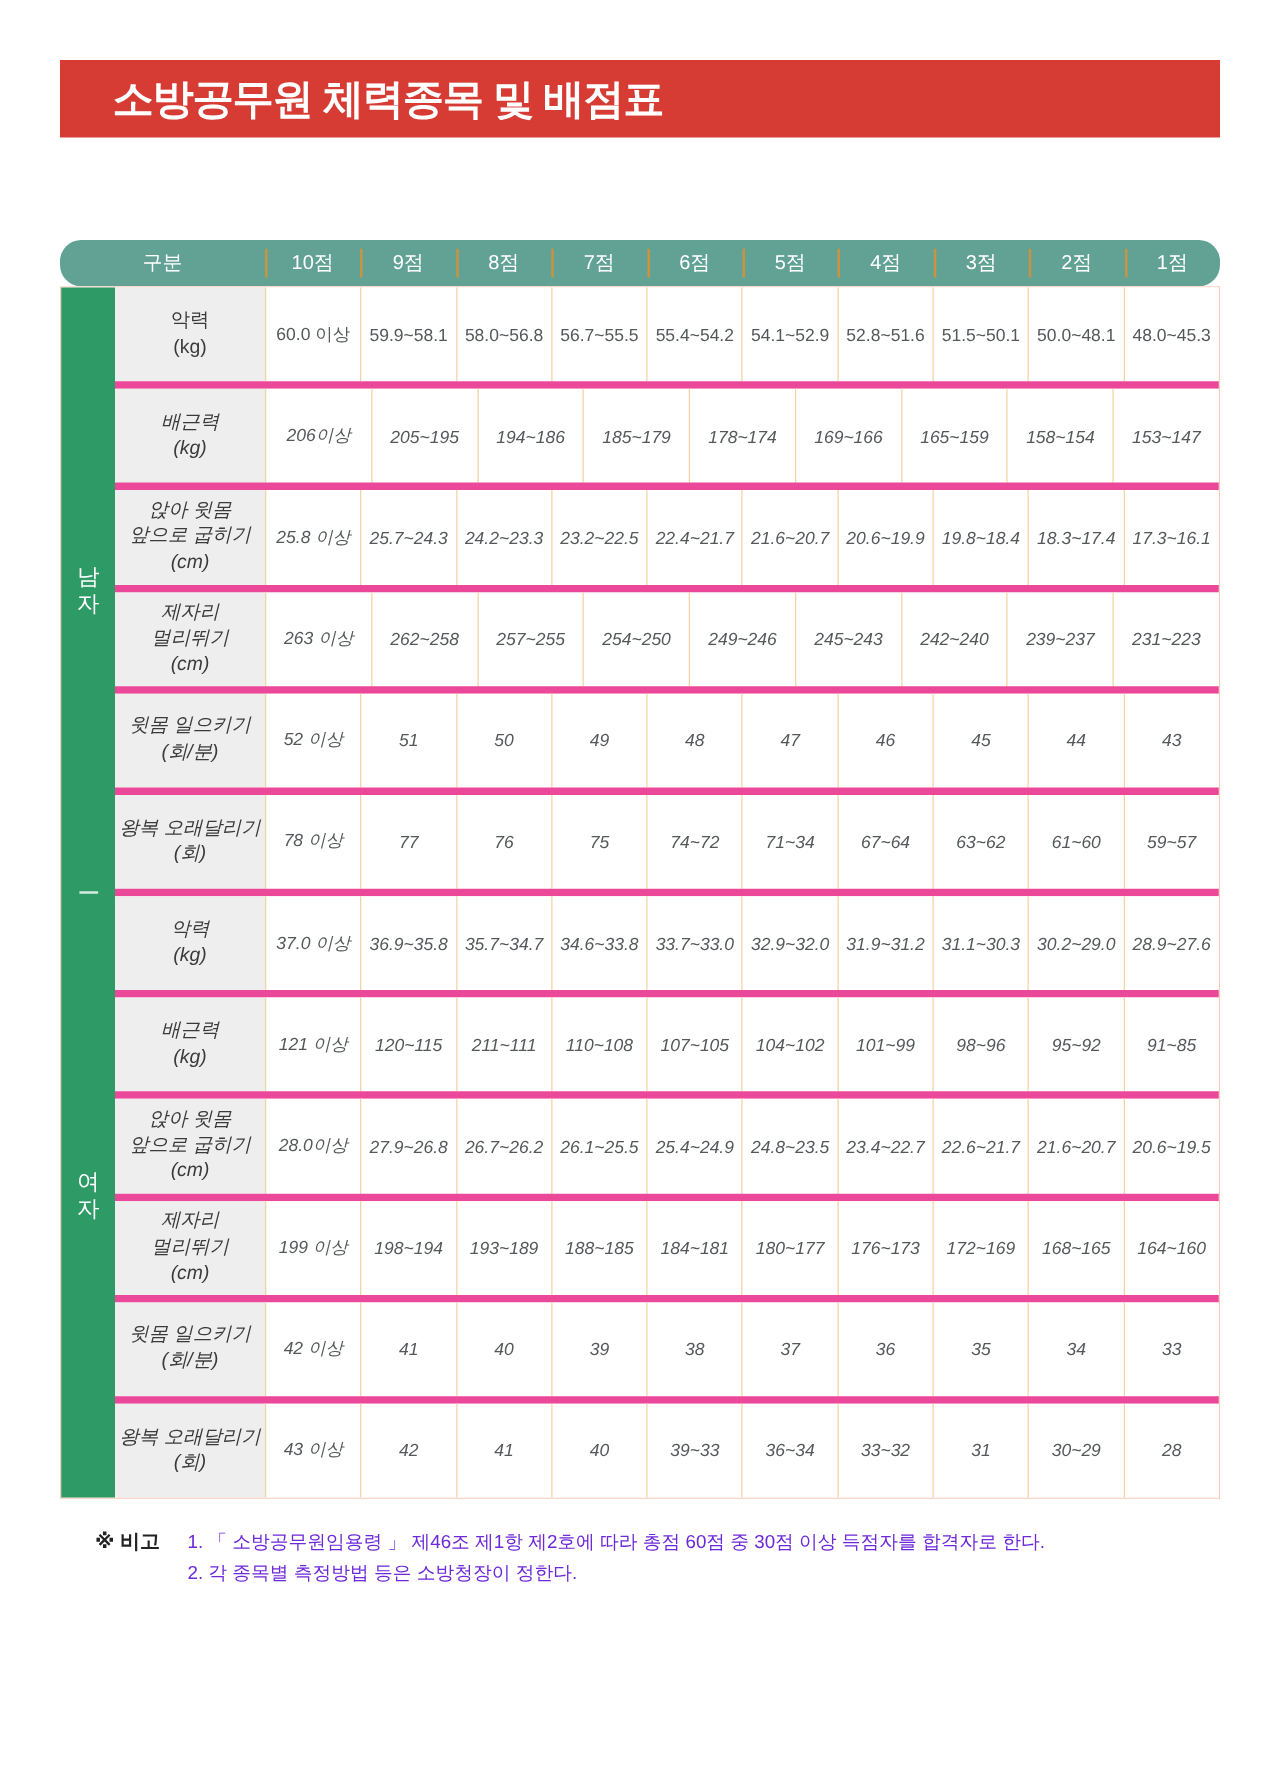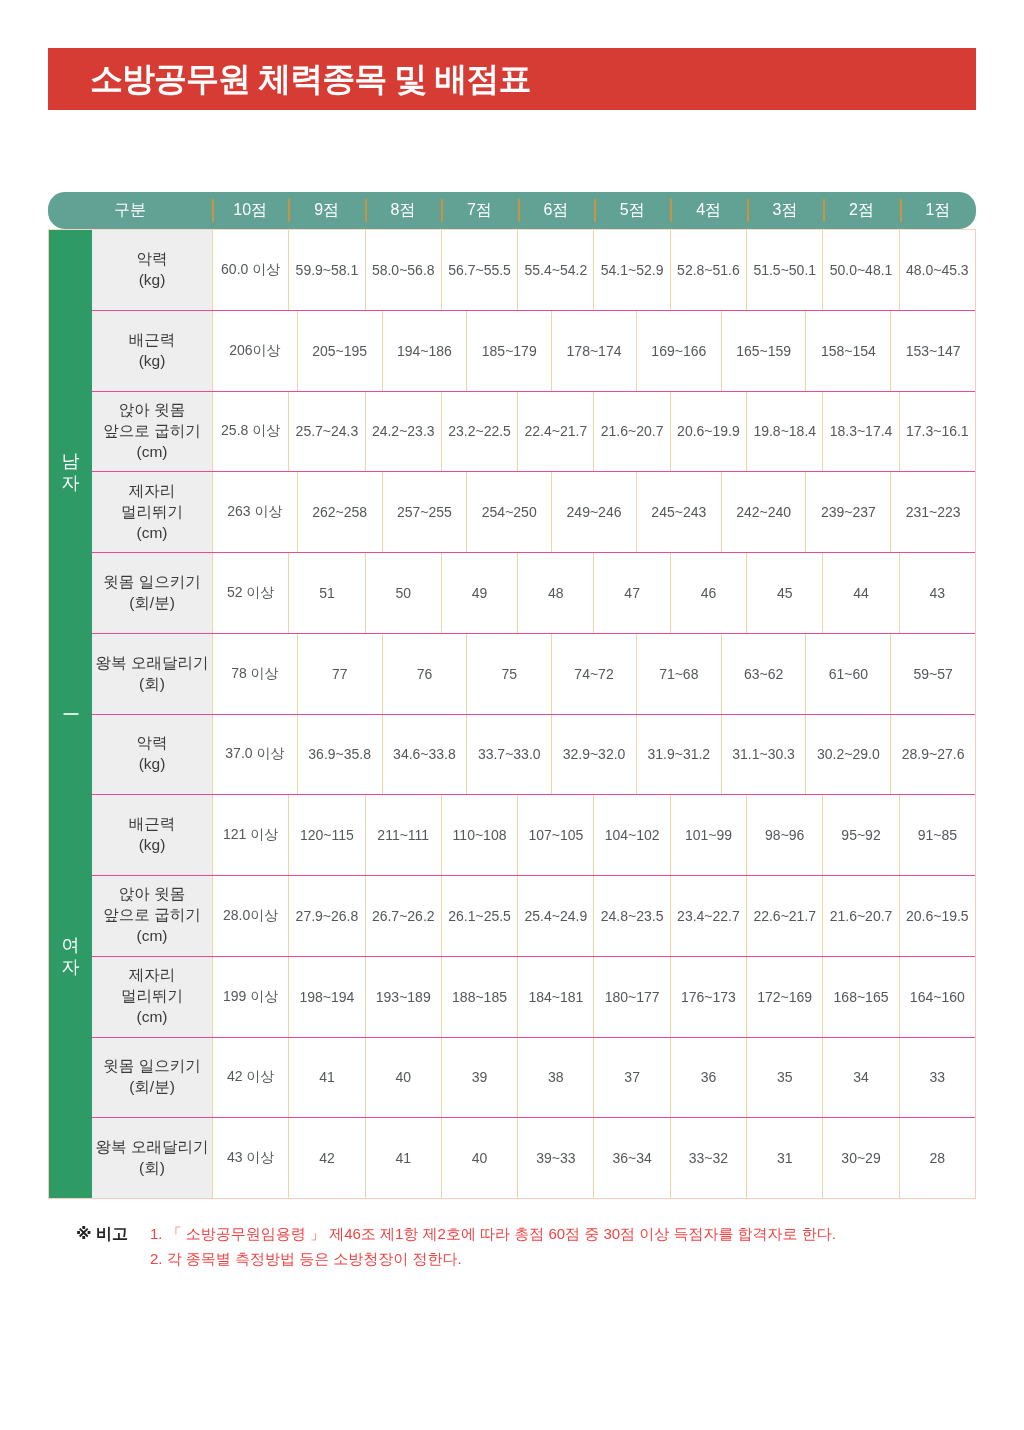--- a/index.html
+++ b/index.html
@@ -51,21 +51,21 @@
   .gender-cell{
     flex:1;display:flex;flex-direction:column;align-items:center;justify-content:center;
     color:#ffffff;font-size:18px;line-height:1.25;letter-spacing:0;
   }
   .gender-dash{
     position:absolute;left:50%;top:50%;transform:translate(-50%,-50%);
     width:15px;height:2px;background:rgba(255,255,255,0.8);
   }
   .rows{flex:1;display:flex;flex-direction:column;}
   .row{flex:1;display:flex;}
-  .row + .row{border-top:1px solid #ec4899;}
+  .row + .row{border-top:6px solid #ec4899;font-style:italic;}
   .label-cell{
     width:120px;flex:none;background:#eeeeee;
     display:flex;flex-direction:column;align-items:center;justify-content:center;
     font-size:15.5px;color:#3a3a3a;line-height:1.35;text-align:center;
   }
   .val-cell{
     flex:1;display:flex;align-items:center;justify-content:center;
     border-left:1px solid #f6d2a2;background:#ffffff;
     font-size:14px;color:#54585a;white-space:nowrap;
   }
@@ -75,21 +75,21 @@
     position:absolute;left:48px;top:1222px;width:928px;
     display:flex;align-items:flex-start;
   }
   .note-marker{
     font-size:16px;font-weight:bold;color:#222222;flex:none;width:74px;
     line-height:1.55;
     margin-left:28px;
   }
   .note-lines{flex:1;}
   .note-line{
-    font-size:15px;color:#ef4444;line-height:1.65;
+    font-size:15px;color:#6d28d9;line-height:1.65;
   }
 </style>
 </head>
 <body>
 
 <div class="page">
 
   <div class="banner">
     <span class="banner-title">소방공무원 체력종목 및 배점표</span>
   </div>
@@ -204,32 +204,34 @@
           <div class="row">
             <div class="label-cell">
               <div>왕복 오래달리기</div>
               <div>(회)</div>
             </div>
             <div class="val-cell">78 이상</div>
             <div class="val-cell">77</div>
             <div class="val-cell">76</div>
             <div class="val-cell">75</div>
             <div class="val-cell">74~72</div>
-            <div class="val-cell">71~68</div>
+            <div class="val-cell">71~34</div>
+            <div class="val-cell">67~64</div>
             <div class="val-cell">63~62</div>
             <div class="val-cell">61~60</div>
             <div class="val-cell">59~57</div>
           </div>
           <div class="row">
             <div class="label-cell">
               <div>악력</div>
               <div>(kg)</div>
             </div>
             <div class="val-cell">37.0 이상</div>
             <div class="val-cell">36.9~35.8</div>
+            <div class="val-cell">35.7~34.7</div>
             <div class="val-cell">34.6~33.8</div>
             <div class="val-cell">33.7~33.0</div>
             <div class="val-cell">32.9~32.0</div>
             <div class="val-cell">31.9~31.2</div>
             <div class="val-cell">31.1~30.3</div>
             <div class="val-cell">30.2~29.0</div>
             <div class="val-cell">28.9~27.6</div>
           </div>
           <div class="row">
             <div class="label-cell">

